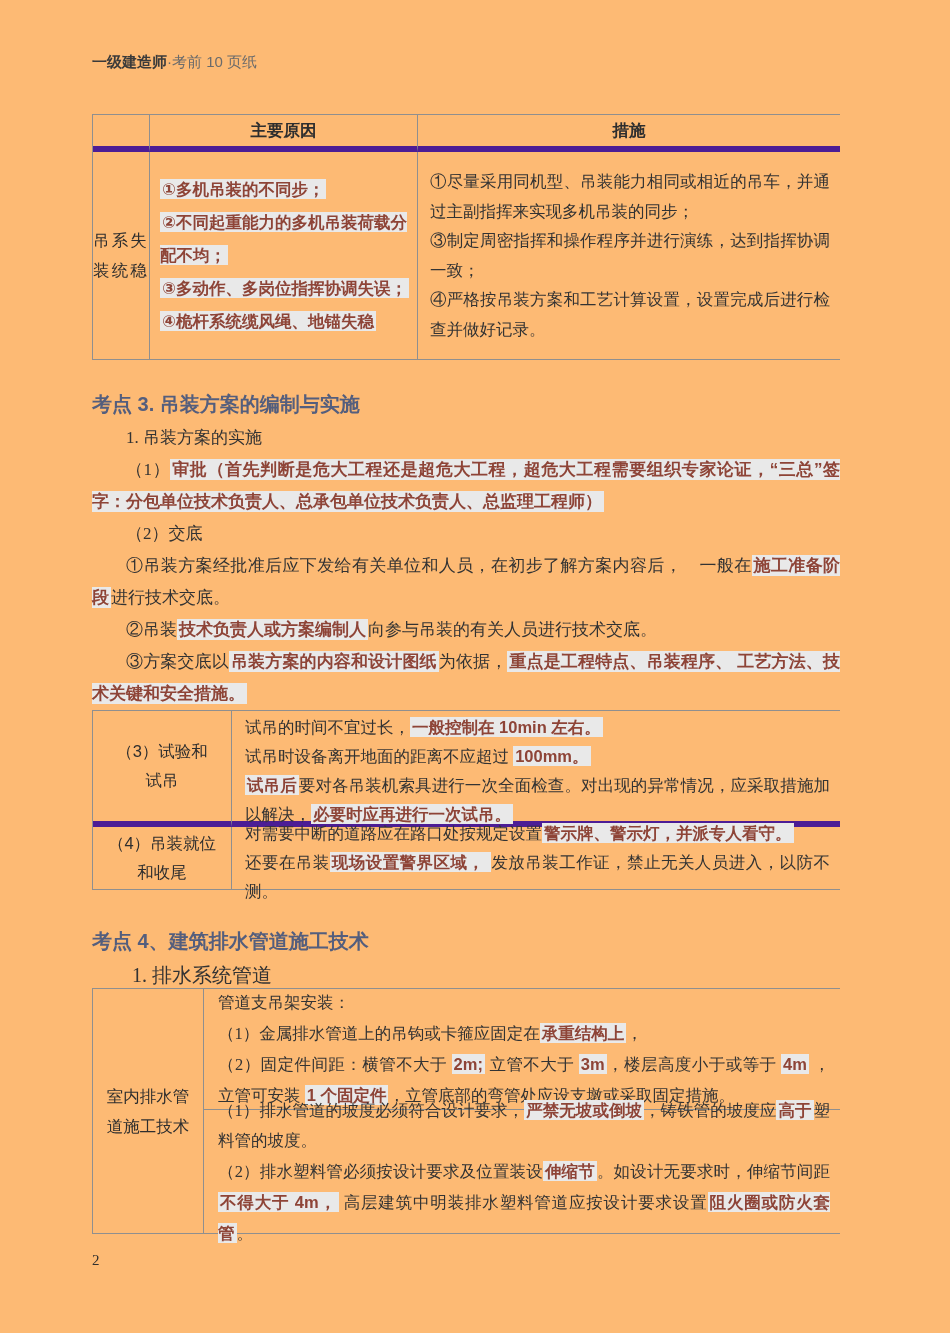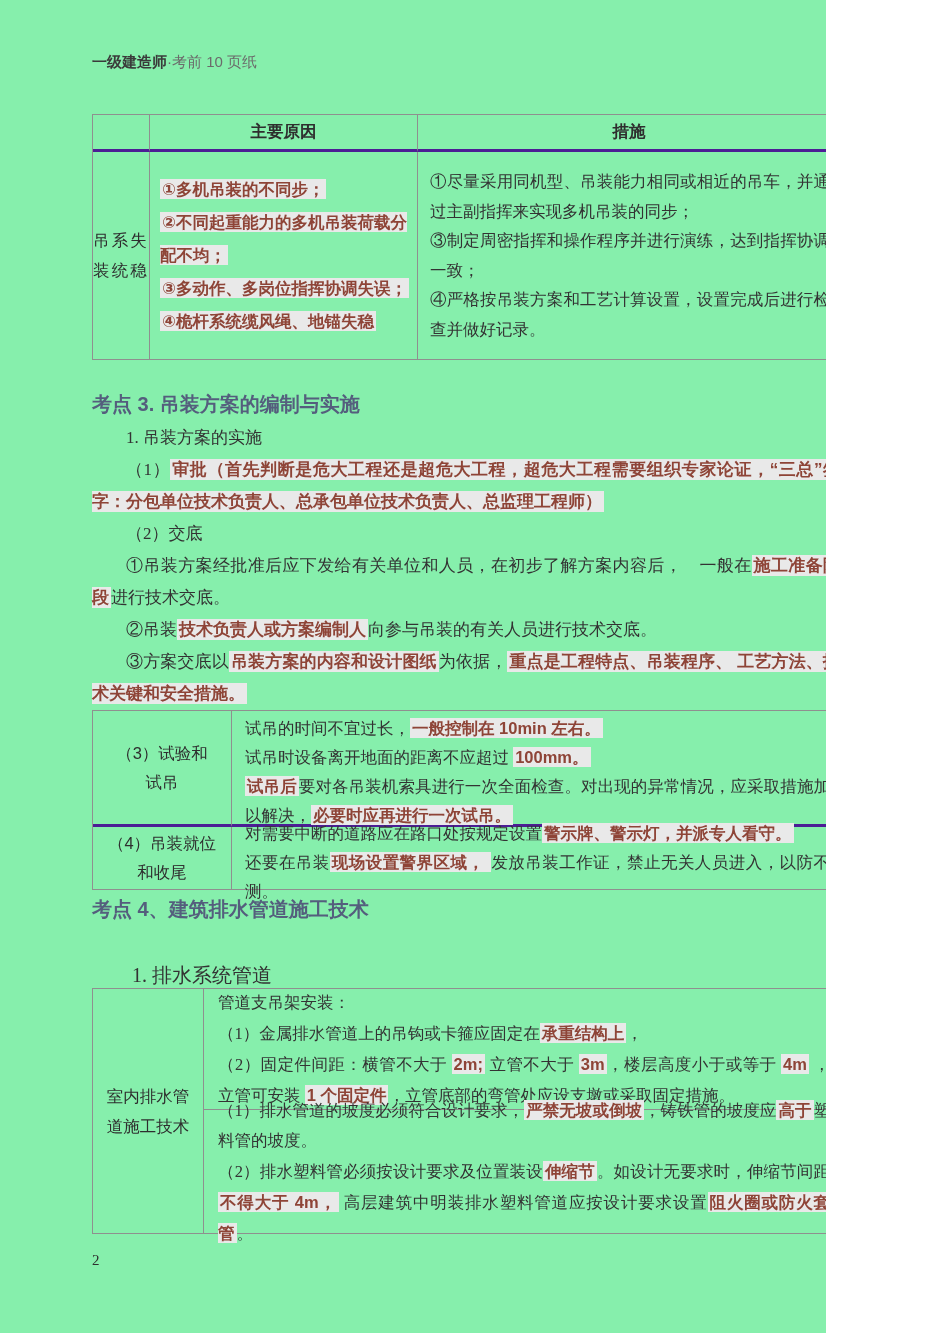--- a/index.html
+++ b/index.html
@@ -2,37 +2,37 @@
 <html><head>
 <meta charset="utf-8">
 <style>
   * { margin:0; padding:0; box-sizing:border-box; }
   html,body { background:#fff; }
   body {
     width:950px; height:1333px;
     font-family:"Liberation Serif","DejaVu Serif",serif;
     color:#333;
   }
-  .page { position:relative; width:826px; height:1333px; background:#86efac; overflow:hidden; }
+  .page { position:relative; width:950px; height:1333px; background:#fdba74; overflow:hidden; }
 
   
   .doc-header {
     position:absolute; left:92px; top:52px;
     font-family:"Liberation Sans","DejaVu Sans",sans-serif;
     font-size:15px; line-height:20px; color:#6b6b6b;
   }
   .doc-header .brand { font-weight:bold; color:#3a3a3a; }
 
   
   .tbl { position:absolute; left:92px; width:748px; display:grid;
          border-top:1px solid #8f8f8f; border-bottom:1px solid #8f8f8f; border-left:1px solid #8f8f8f;
          font-size:16.5px; }
   .cell { min-width:0; }
   .vline { border-right:1px solid #8f8f8f; }
-  .hline { border-bottom:3px solid #4c1d95; }
+  .hline { border-bottom:6px solid #4c1d95; }
 
   
   .t1 { top:114px; grid-template-columns:57px 268px 1fr; grid-template-rows:37px 207px; }
   .t1 .th {
     display:flex; align-items:center; justify-content:center;
     font-family:"Liberation Sans","DejaVu Sans",sans-serif; font-weight:bold; color:#2e2e2e;
   }
   .t1 .rowlabel {
     display:flex; flex-direction:row; align-items:center; justify-content:center;
     font-family:Liberation Serif, serif; color:#2e2e2e; line-height:30px;
@@ -42,21 +42,21 @@
   .t1 .measures { display:flex; flex-direction:column; justify-content:center; padding:0 10px 0 12px; }
   .t1 .measures p { line-height:29.5px; text-align:justify; }
 
   
   .sec-heading {
     position:absolute; left:92px; width:748px;
     font-family:"Liberation Sans","DejaVu Sans",sans-serif;
     font-weight:bold; font-size:20px; line-height:26px; color:#545e7d;
   }
   .h3 { top:391px; }
-  .h4 { top:896px; }
+  .h4 { top:928px; }
   .subline { position:absolute; left:92px; width:748px; font-size:20px; line-height:32px; text-indent:2em; color:#333; }
   .sub4 { top:959px; }
 
   
   .bodyparas { position:absolute; left:92px; top:422px; width:748px; }
   .bodyparas p { font-size:17px; line-height:32px; text-indent:2em; text-align:justify; color:#333; }
 
   
   .mk {
     color:#8e4437; font-weight:bold;

